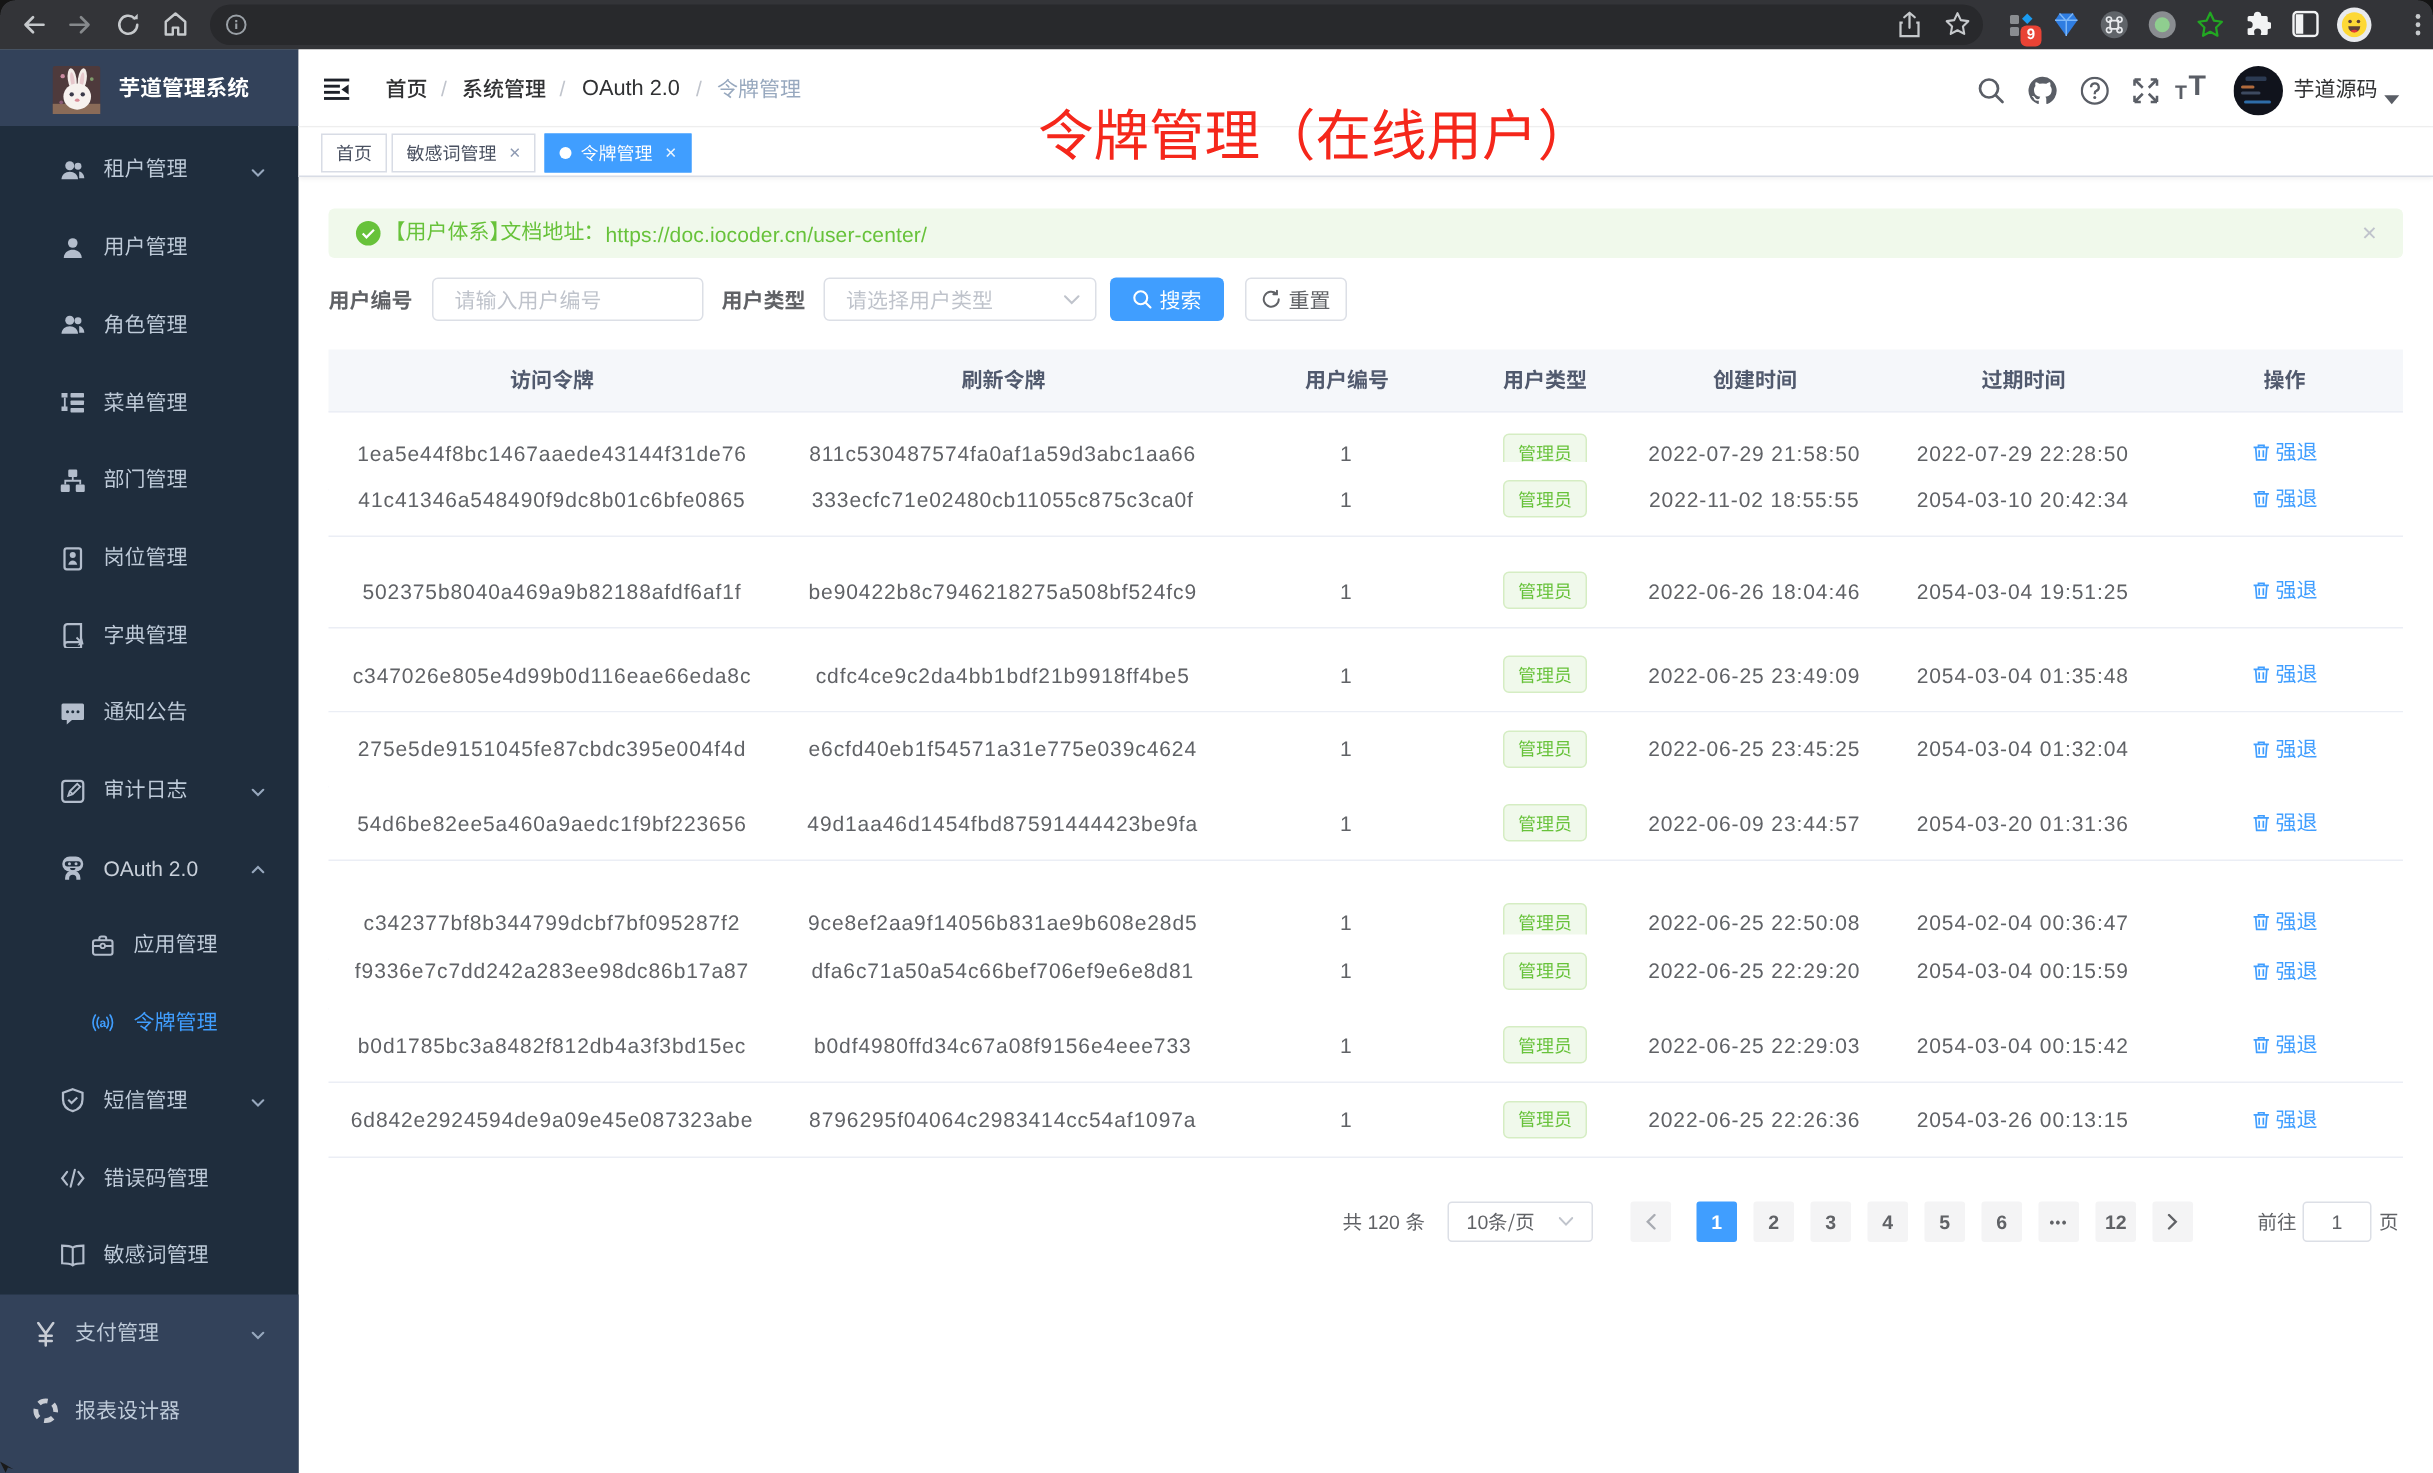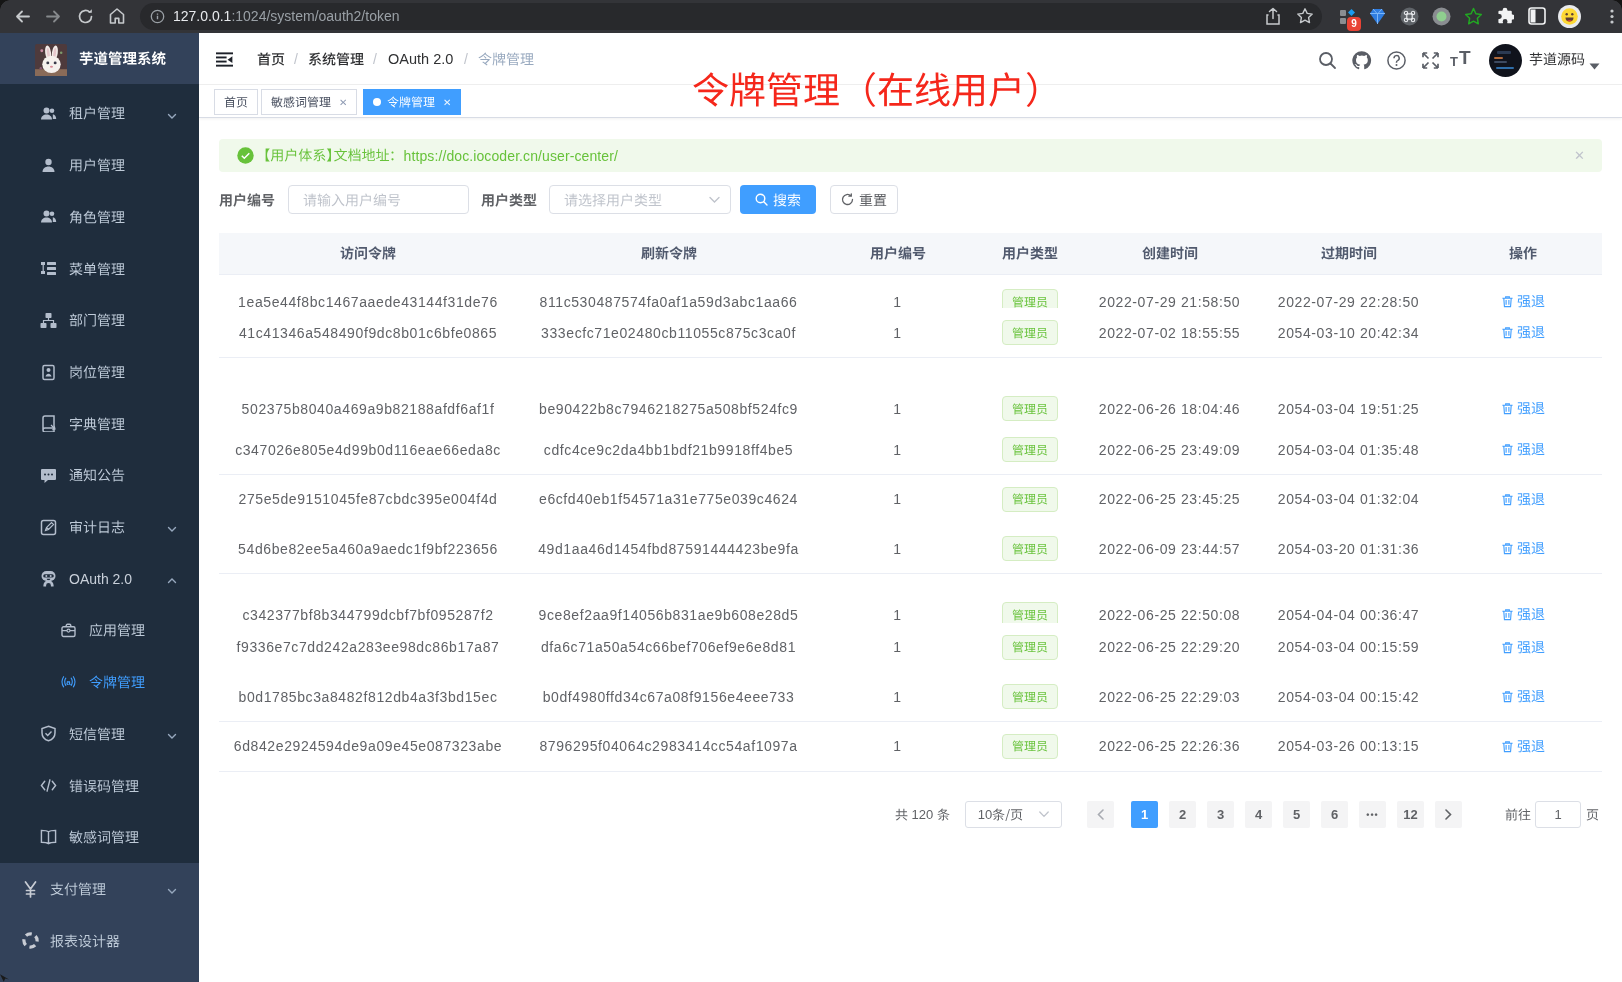--- a/index.html
+++ b/index.html
@@ -32,21 +32,21 @@
     </svg><svg class="ab" style="left:44px;top:7px" width="19" height="19" viewBox="0 0 19 19">
       <path d="M3 9.5h12M10 4.5l5 5-5 5" stroke="#86898c" stroke-width="1.8" fill="none" stroke-linecap="round" stroke-linejoin="round"></path>
     </svg><svg class="ab" style="left:76px;top:7px" width="19" height="19" viewBox="0 0 19 19">
       <path d="M15.5 9.5a6 6 0 1 1-1.8-4.3" stroke="#c6c9cc" stroke-width="1.7" fill="none" stroke-linecap="round"></path>
       <path d="M15.8 2.2v3.6h-3.6z" fill="#c6c9cc"></path>
     </svg><svg class="ab" style="left:107px;top:6px" width="20" height="20" viewBox="0 0 20 20">
       <path d="M3.5 8.5 10 3l6.5 5.5V17h-4.7v-4.6h-3.6V17H3.5z" stroke="#c6c9cc" stroke-width="1.6" fill="none" stroke-linejoin="round"></path>
     </svg><svg class="ab" style="left:150px;top:9px" width="15" height="15" viewBox="0 0 15 15">
       <circle cx="7.5" cy="7.5" r="6.2" stroke="#9aa0a6" stroke-width="1.3" fill="none"></circle>
       <path d="M7.5 6.7v3.6M7.5 4.4v1.4" stroke="#9aa0a6" stroke-width="1.4"></path>
-    </svg><div class="ab" style="left:173px;top:0;height:33px;line-height:33px;font-size:14px;color:#e8eaed">127.0.0.1<span style="color:#9aa0a6">:1024/system/oauth2/token</span></div><svg class="ab" style="left:1264px;top:7px" width="18" height="19" viewBox="0 0 18 19">
+    </svg><svg class="ab" style="left:1264px;top:7px" width="18" height="19" viewBox="0 0 18 19">
       <path d="M9 1.5v10M5.5 4.5 9 1.5l3.5 3" stroke="#c6c9cc" stroke-width="1.5" fill="none" stroke-linecap="round" stroke-linejoin="round"></path>
       <path d="M4.5 8H3v9h12V8h-1.5" stroke="#c6c9cc" stroke-width="1.5" fill="none"></path>
     </svg><svg class="ab" style="left:1296px;top:7px" width="18" height="18" viewBox="0 0 18 18">
       <path d="M9 1.8l2.2 4.6 5 .7-3.6 3.5.9 5-4.5-2.4-4.5 2.4.9-5L1.8 7.1l5-.7z" stroke="#c6c9cc" stroke-width="1.4" fill="none" stroke-linejoin="round"></path>
     </svg><svg class="ab" style="left:1339px;top:8px" width="17" height="17" viewBox="0 0 17 17">
       <rect x="1" y="2" width="6" height="6" rx="1" fill="#8a8d91"></rect>
       <rect x="1" y="10" width="6" height="6" rx="1" fill="#8a8d91"></rect>
       <rect x="9" y="10" width="6" height="6" rx="1" fill="#8a8d91"></rect>
       <path d="M12.5 1 16 4.5 12.5 8 9 4.5z" fill="#1a9bf0"></path>
     </svg><div class="ab" style="left:1347px;top:17px;width:14px;height:14px;border-radius:4px;background:#e94335;color:#fff;font-size:10px;font-weight:bold;text-align:center;line-height:14px">9</div><svg class="ab" style="left:1369px;top:8px" width="17" height="17" viewBox="0 0 17 17">
@@ -649,30 +649,30 @@
   </div>
 <div class="trow" style="top:308px">
     <div class="td" style="width:298px">41c41346a548490f9dc8b01c6bfe0865</div>
     <div class="td" style="width:303px">333ecfc71e02480cb11055c875c3ca0f</div>
     <div class="td" style="width:155px">1</div>
     <div class="td" style="width:110px"><span class="tag"><svg class="ck " style="" width="36.0" height="12.0" viewBox="0 -880 3000 1000" fill="#67c23a">
           <use href="#g8" x="0"></use>
           <use href="#g9" x="1000"></use>
           <use href="#g103" x="2000"></use>
         </svg></span></div>
-    <div class="td" style="width:169px">2022-07-02 18:55:55</div>
+    <div class="td" style="width:169px">2022-11-02 18:55:55</div>
     <div class="td" style="width:189px">2054-03-10 20:42:34</div>
     <div class="td" style="width:159px;color:#409eff"><svg width="13" height="13" viewBox="0 0 14 14" style="margin-right:3px;vertical-align:-1.5px">
         <path d="M1.5 3.5h11M5 3.5V2h4v1.5M3 3.5l.7 9h6.6l.7-9M5.5 5.5v5M8.5 5.5v5" stroke="#409eff" stroke-width="1.2" fill="none"></path>
       </svg><svg class="ck " style="" width="28.0" height="14.0" viewBox="0 -880 2000 1000" fill="#409eff">
         <use href="#g104" x="0"></use>
         <use href="#g105" x="1000"></use>
       </svg></div>
   </div>
-<div class="trow" style="top:384px">
+<div class="trow" style="top:369px">
     <div class="td" style="width:298px">502375b8040a469a9b82188afdf6af1f</div>
     <div class="td" style="width:303px">be90422b8c7946218275a508bf524fc9</div>
     <div class="td" style="width:155px">1</div>
     <div class="td" style="width:110px"><span class="tag"><svg class="ck " style="" width="36.0" height="12.0" viewBox="0 -880 3000 1000" fill="#67c23a">
           <use href="#g8" x="0"></use>
           <use href="#g9" x="1000"></use>
           <use href="#g103" x="2000"></use>
         </svg></span></div>
     <div class="td" style="width:169px">2022-06-26 18:04:46</div>
     <div class="td" style="width:189px">2054-03-04 19:51:25</div>
@@ -740,21 +740,21 @@
 <div class="trow" style="top:590px">
     <div class="td" style="width:298px">c342377bf8b344799dcbf7bf095287f2</div>
     <div class="td" style="width:303px">9ce8ef2aa9f14056b831ae9b608e28d5</div>
     <div class="td" style="width:155px">1</div>
     <div class="td" style="width:110px"><span class="tag"><svg class="ck " style="" width="36.0" height="12.0" viewBox="0 -880 3000 1000" fill="#67c23a">
           <use href="#g8" x="0"></use>
           <use href="#g9" x="1000"></use>
           <use href="#g103" x="2000"></use>
         </svg></span></div>
     <div class="td" style="width:169px">2022-06-25 22:50:08</div>
-    <div class="td" style="width:189px">2054-04-04 00:36:47</div>
+    <div class="td" style="width:189px">2054-02-04 00:36:47</div>
     <div class="td" style="width:159px;color:#409eff"><svg width="13" height="13" viewBox="0 0 14 14" style="margin-right:3px;vertical-align:-1.5px">
         <path d="M1.5 3.5h11M5 3.5V2h4v1.5M3 3.5l.7 9h6.6l.7-9M5.5 5.5v5M8.5 5.5v5" stroke="#409eff" stroke-width="1.2" fill="none"></path>
       </svg><svg class="ck " style="" width="28.0" height="14.0" viewBox="0 -880 2000 1000" fill="#409eff">
         <use href="#g104" x="0"></use>
         <use href="#g105" x="1000"></use>
       </svg></div>
   </div>
 <div class="trow" style="top:622.8px">
     <div class="td" style="width:298px">f9336e7c7dd242a283ee98dc86b17a87</div>
     <div class="td" style="width:303px">dfa6c71a50a54c66bef706ef9e6e8d81</div>

